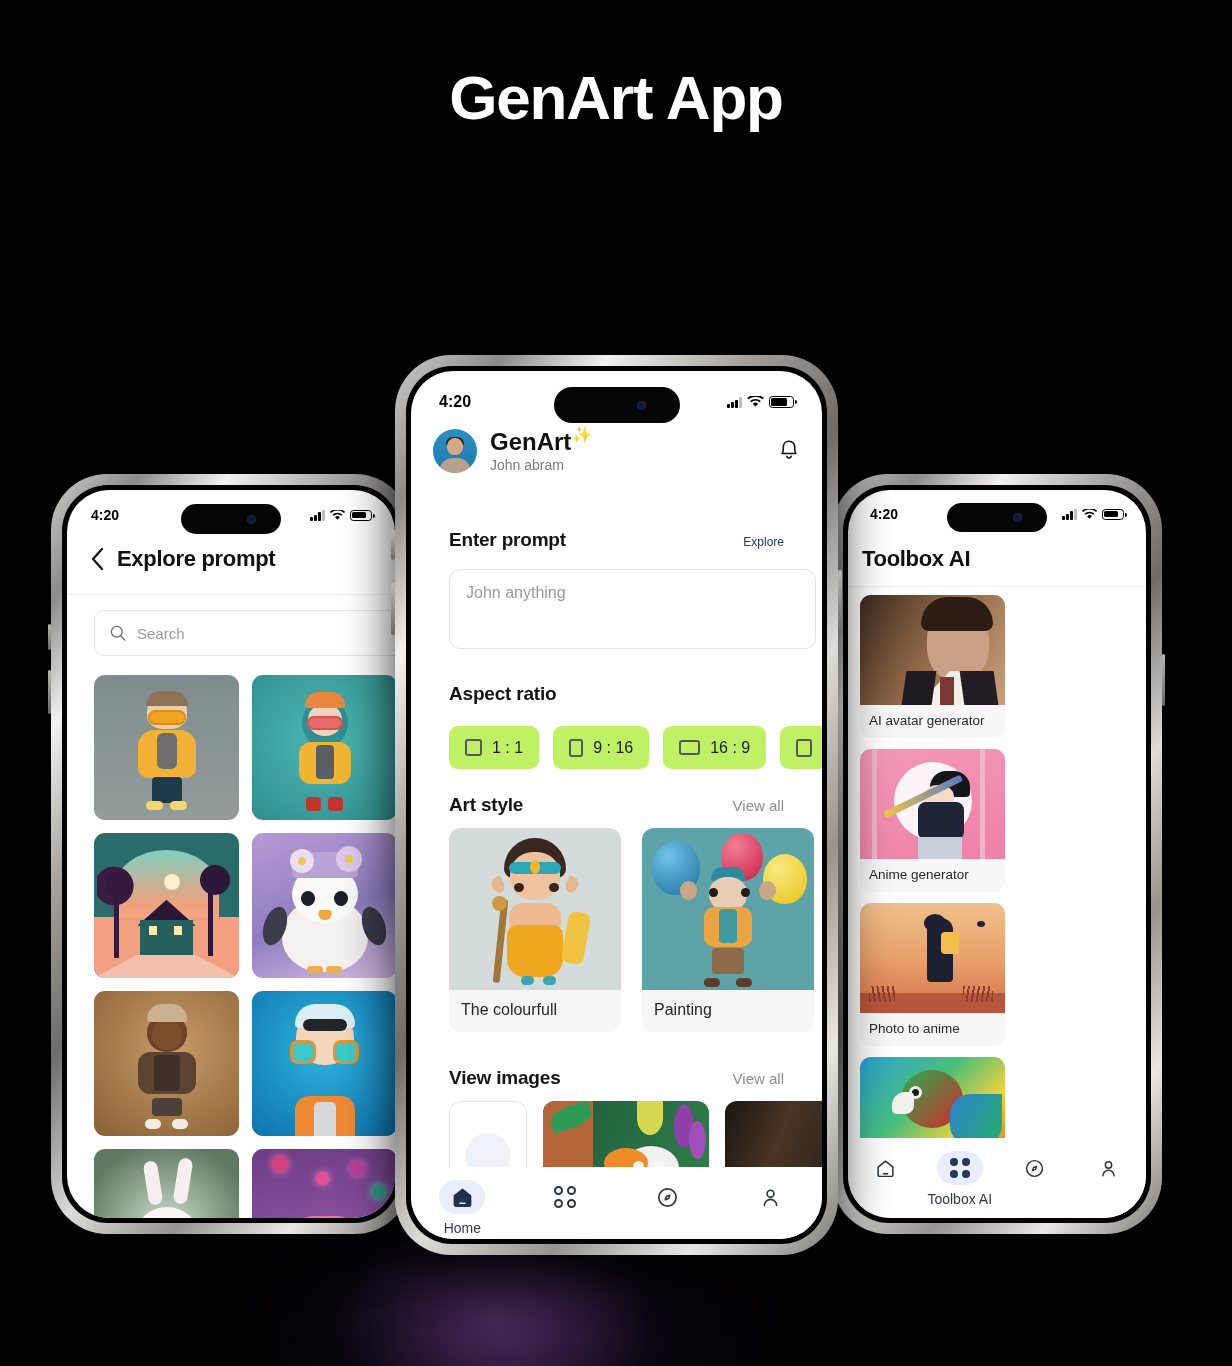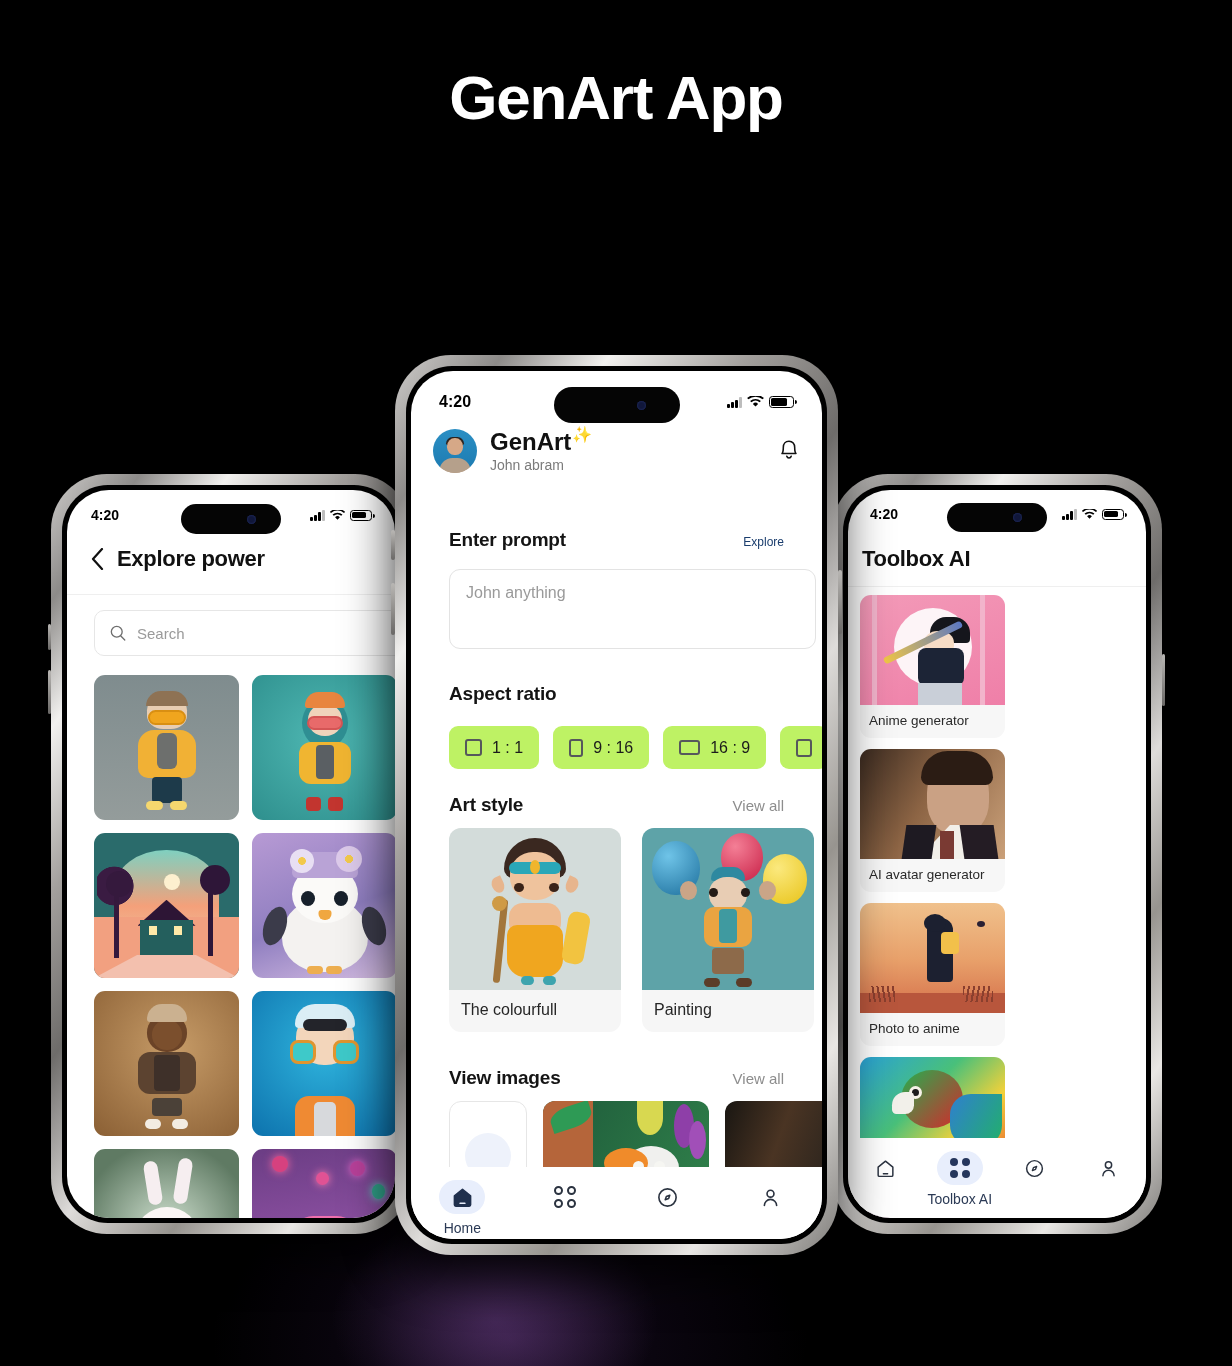--- a/index.html
+++ b/index.html
@@ -236,21 +236,21 @@
             <span class="batt">
                 <b></b>
               </span>
           </span>
         </div>
 
         <div style="position:absolute; left:24px; top:56px; display:flex; align-items:center; gap:13px;">
           <svg width="13" height="22" viewBox="0 0 13 22">
               <path d="M11 1 2 11l9 10" stroke="#111" stroke-width="2.2" fill="none" stroke-linecap="round" stroke-linejoin="round"></path>
             </svg>
-          <span class="l-title">Explore power</span>
+          <span class="l-title">Explore prompt</span>
         </div>
         <div style="position:absolute; left:0; right:0; top:104px; height:1px; background:#efefef;"></div>
 
         <div class="search">
           <svg width="16" height="16" viewBox="0 0 18 18">
               <circle cx="7.6" cy="7.6" r="6.1" stroke="#6f6f6f" stroke-width="1.5" fill="none"></circle>
               <path d="M12.2 12.4 16.6 16.8" stroke="#6f6f6f" stroke-width="1.5" stroke-linecap="round"></path>
             </svg>
           <span>Search</span>
         </div>
@@ -394,42 +394,42 @@
                 <b></b>
               </span>
           </span>
         </div>
 
         <div class="r-title" style="position:absolute; left:14px; top:56px;">Toolbox AI</div>
         <div style="position:absolute; left:0; right:0; top:96px; height:1px; background:#efefef;"></div>
 
         <div class="tool-grid">
           <div class="tool-card">
+            <div class="tthumb" style="background:linear-gradient(120deg,#3a2a20,#8c6444 45%,#caa079);">
+              <div style="position:absolute;left:46%;top:8%;width:62px;height:76px;border-radius:46% 46% 42% 42%;background:#caa184;"></div>
+              <div style="position:absolute;left:42%;top:2%;width:72px;height:34px;border-radius:36px 36px 10px 10px;background:#2b1c14;"></div>
+              <div style="position:absolute;left:40%;bottom:0;width:80px;height:34px;background:#f2efe9;clip-path:polygon(40% 0,60% 0,100% 100%,0 100%);"></div>
+              <div style="position:absolute;left:30%;bottom:0;width:30px;height:34px;background:#1e1a22;transform:skewX(-8deg);"></div>
+              <div style="position:absolute;right:6%;bottom:0;width:34px;height:34px;background:#241c24;transform:skewX(8deg);"></div>
+              <div style="position:absolute;left:55%;bottom:0;width:14px;height:28px;background:#7a3a33;"></div>
+            </div>
+            <div class="tcap">AI avatar generator</div>
+          </div>
+          <div class="tool-card">
             <div class="tthumb" style="background:linear-gradient(160deg,#f39ab8,#ef7fa8);">
               <div style="position:absolute;left:50%;top:12%;transform:translateX(-50%);width:78px;height:78px;border-radius:50%;background:#fdf4f7;"></div>
               <div style="position:absolute;left:8%;top:0;width:5px;height:100%;background:#f2b4cb;"></div>
               <div style="position:absolute;right:14%;top:0;width:5px;height:100%;background:#f2b4cb;"></div>
               <div style="position:absolute;left:48%;top:20%;width:40px;height:26px;border-radius:16px 16px 4px 4px;background:#15161c;"></div>
               <div style="position:absolute;left:44%;top:33%;width:30px;height:26px;border-radius:45%;background:#f6dcc6;"></div>
               <div style="position:absolute;left:40%;top:48%;width:46px;height:38px;border-radius:8px;background:#1c2436;"></div>
               <div style="position:absolute;left:40%;bottom:0;width:44px;height:22px;background:#c9cfd8;"></div>
               <div style="position:absolute;left:14%;top:40%;width:86px;height:7px;background:linear-gradient(90deg,#f2c744,#5b78c4);transform:rotate(-26deg);border-radius:3px;"></div>
             </div>
             <div class="tcap">Anime generator</div>
-          </div>
-          <div class="tool-card">
-            <div class="tthumb" style="background:linear-gradient(120deg,#3a2a20,#8c6444 45%,#caa079);">
-              <div style="position:absolute;left:46%;top:8%;width:62px;height:76px;border-radius:46% 46% 42% 42%;background:#caa184;"></div>
-              <div style="position:absolute;left:42%;top:2%;width:72px;height:34px;border-radius:36px 36px 10px 10px;background:#2b1c14;"></div>
-              <div style="position:absolute;left:40%;bottom:0;width:80px;height:34px;background:#f2efe9;clip-path:polygon(40% 0,60% 0,100% 100%,0 100%);"></div>
-              <div style="position:absolute;left:30%;bottom:0;width:30px;height:34px;background:#1e1a22;transform:skewX(-8deg);"></div>
-              <div style="position:absolute;right:6%;bottom:0;width:34px;height:34px;background:#241c24;transform:skewX(8deg);"></div>
-              <div style="position:absolute;left:55%;bottom:0;width:14px;height:28px;background:#7a3a33;"></div>
-            </div>
-            <div class="tcap">AI avatar generator</div>
           </div>
           <div class="tool-card">
             <div class="tthumb" style="background:linear-gradient(180deg,#f0c18c,#e8a06a 52%,#d46f4a);">
               <div style="position:absolute;left:46%;top:14%;width:26px;height:64px;background:#1c2030;border-radius:12px 12px 4px 4px;"></div>
               <div style="position:absolute;left:44%;top:10%;width:22px;height:18px;border-radius:50%;background:#1c2030;"></div>
               <div style="position:absolute;left:56%;top:26%;width:18px;height:22px;background:#f2c04a;border-radius:4px;"></div>
               <div style="position:absolute;left:0;bottom:0;width:100%;height:18%;background:#b8563c;"></div>
               <div style="position:absolute;left:6%;bottom:10%;width:26px;height:16px;background:repeating-linear-gradient(80deg,#8a3f2e 0 2px,transparent 2px 5px);"></div>
               <div style="position:absolute;right:8%;bottom:10%;width:30px;height:16px;background:repeating-linear-gradient(100deg,#8a3f2e 0 2px,transparent 2px 5px);"></div>
               <div style="position:absolute;right:14%;top:16%;width:8px;height:6px;background:#2a2033;border-radius:50%;"></div>

